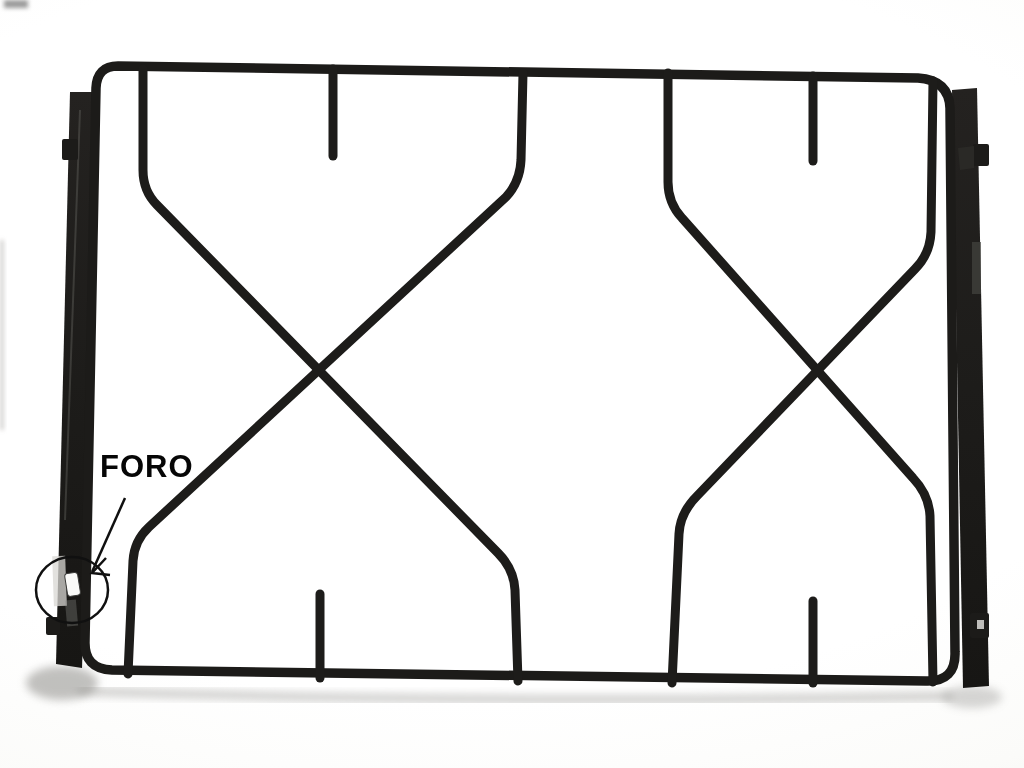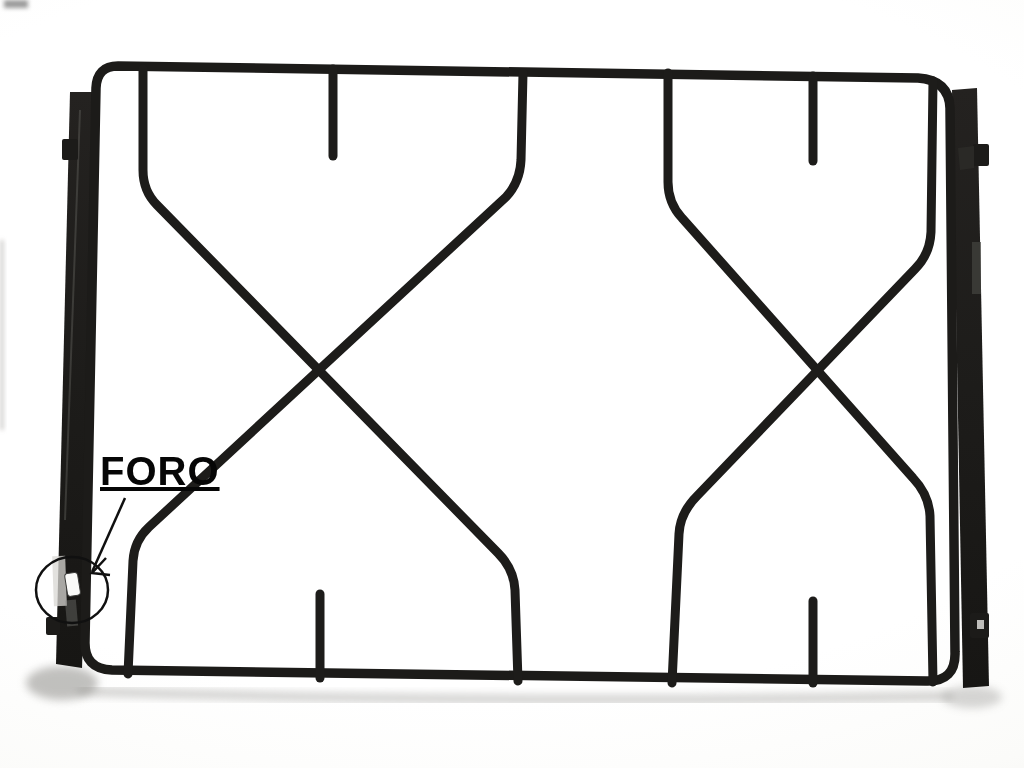--- a/index.html
+++ b/index.html
@@ -23,26 +23,25 @@
     position: absolute;
     left: 0;
     top: 0;
     width: 1024px;
     height: 768px;
   }
   .foro-label {
     position: absolute;
     left: 100px;
     top: 449px;
-    font-size: 40px;
+    font-size: 31px;
     font-weight: bold;
     letter-spacing: 1px;
     color: #060606;
     user-select: none;
-    text-decoration: underline;
   }
 </style>
 </head>
 <body>
 
 <div class="stage">
 
   <svg viewBox="0 0 1024 768">
     <defs>
       <filter id="soft4" x="-40%" y="-40%" width="180%" height="180%">

